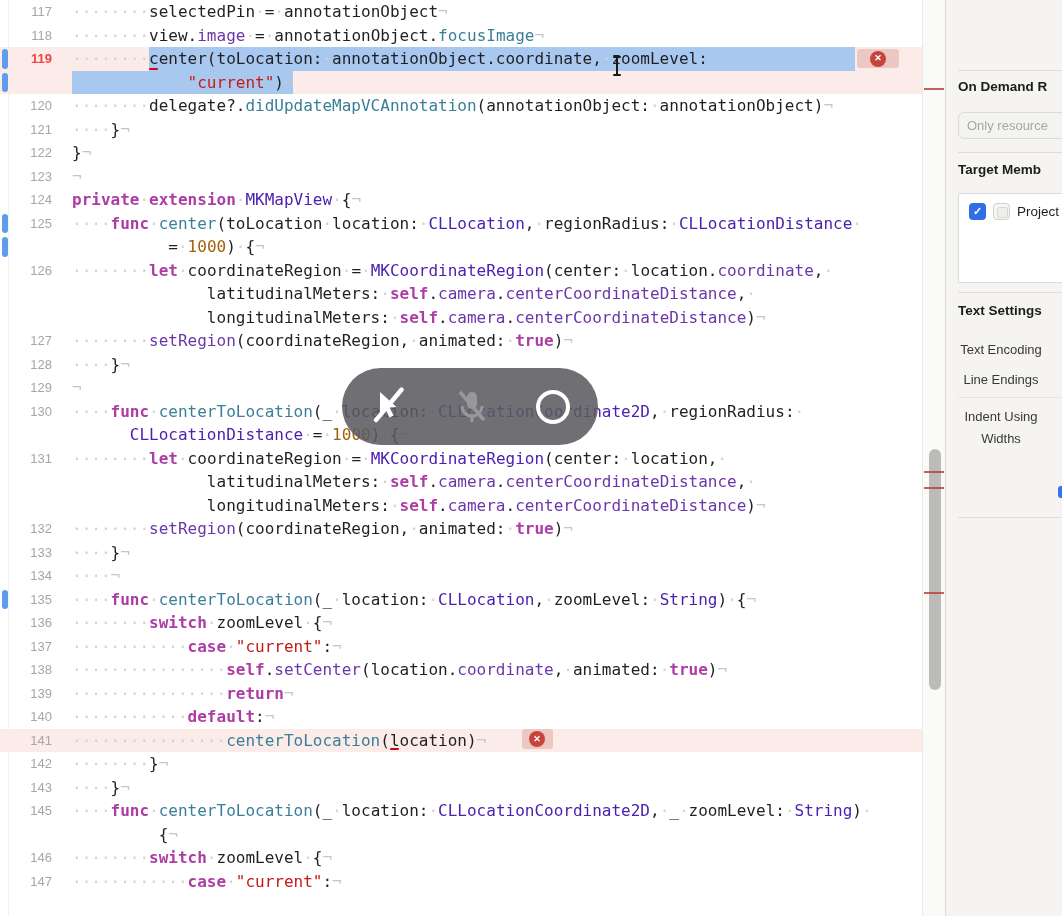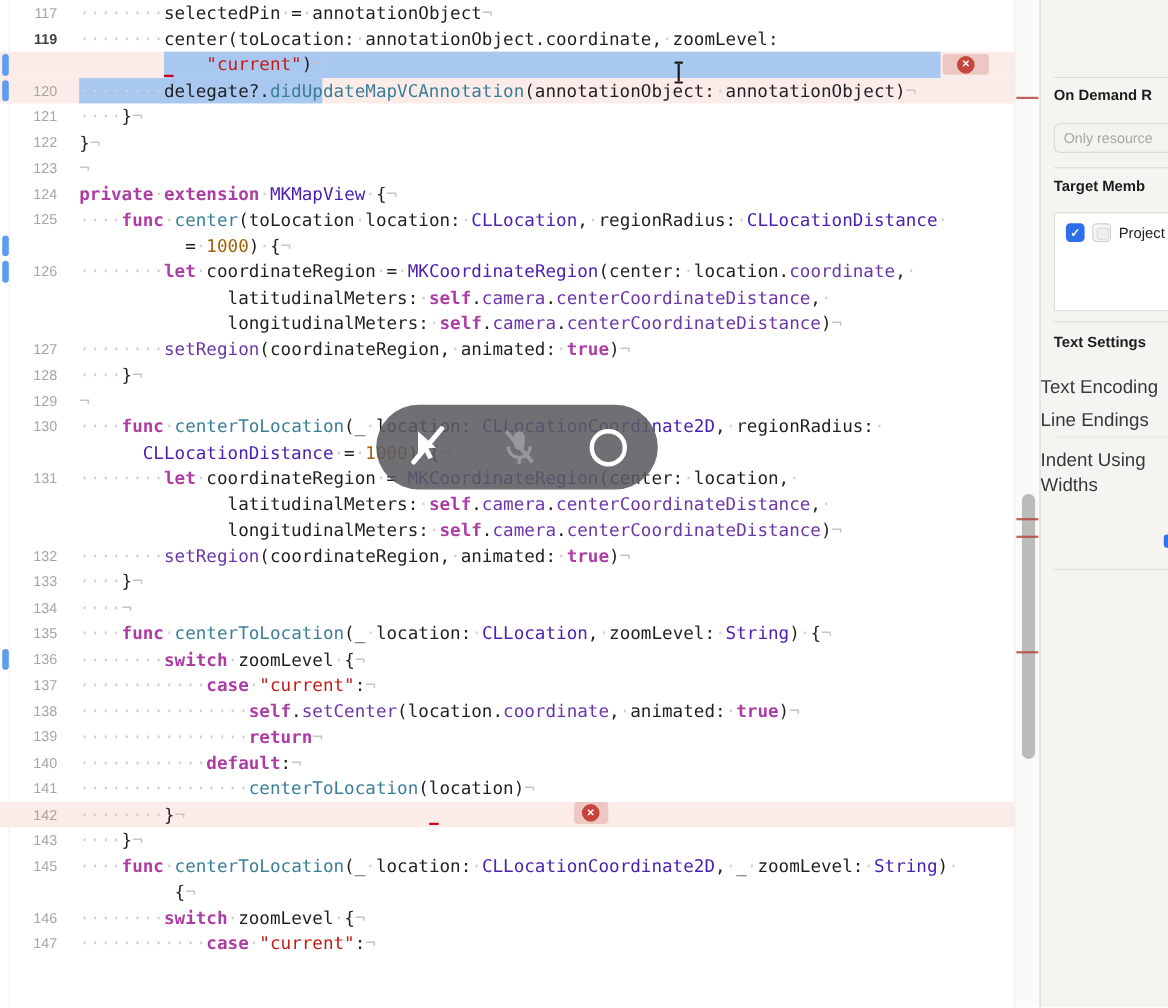--- a/index.html
+++ b/index.html
@@ -16,21 +16,21 @@
   #code-bg,#code-text,#sel-layer{position:absolute;left:0;top:0;width:922px;height:916px;}
   .rowbg{position:absolute;left:0;width:922px;height:23.5px;}
   .rowbg.err{background:var(--error-row);}
   .changebar{position:absolute;left:2px;width:6px;height:19.5px;border-radius:3px;background:var(--change-bar);}
   .selrect{position:absolute;background:var(--selection);}
   #sel-1{left:149px;top:47px;width:706px;height:23.5px;}
   #sel-2{left:72px;top:70.5px;width:221px;height:23.5px;}
 
   .row{height:23.5px;line-height:23.5px;white-space:pre;font-family:"DejaVu Sans Mono",monospace;font-size:16px;color:#1F1F24;position:relative;}
   .gut{display:inline-block;width:52px;text-align:right;font-family:"Liberation Sans",sans-serif;font-size:13px;color:#A6A6A3;vertical-align:top;}
-  .gut.cur{color:#404040;font-weight:700;}
+  .gut.cur{color:#ef4444;font-weight:700;}
   .code{margin-left:20px;}
   .s-kw{color:#AD3DA4;font-weight:600;}
   .s-ty{color:#4B21B0;}
   .s-mb{color:#6C36A9;}
   .s-fn{color:#3A7F98;}
   .s-st{color:#C41A16;}
   .s-nm{color:#a16207;}
   .s-pl{color:#1F1F24;}
   .s-dt{color:#D2D1CF;}
   .s-el{color:#C7C6C4;}
@@ -63,21 +63,21 @@
   
   #scroll-strip{position:absolute;left:922px;top:0;width:23px;height:916px;background:#FAFAF8;border-left:1px solid #ECECEA;}
   #scroll-thumb{position:absolute;left:6px;top:449px;width:12px;height:241px;border-radius:6px;background:rgba(0,0,0,0.25);}
   .scroll-tick{position:absolute;left:1px;width:20px;height:2px;background:#B8463C;opacity:0.85;}
 
   
   #inspector{position:absolute;left:945px;top:0;width:117px;height:916px;background:#F5F4F1;border-left:1px solid #D9D8D5;overflow:hidden;}
   .insp-divider{position:absolute;left:12px;right:0;height:1px;background:#DDDCD9;}
   .insp-divider.faint{background:#E6E5E2;}
   .insp-header{position:absolute;left:12px;font-size:13.5px;font-weight:700;color:#1C1C1E;white-space:nowrap;}
-  .insp-label{position:absolute;left:0;width:110px;text-align:left;font-size:17px;color:#38383A;white-space:nowrap;}
+  .insp-label{position:absolute;left:0;width:110px;text-align:center;font-size:13px;color:#38383A;white-space:nowrap;}
   #od-input{position:absolute;left:12px;top:112px;width:116px;height:27px;background:#F3F3F0;border:1px solid #DBDAD7;border-radius:6px;
     font-size:13px;color:#A7A7A4;line-height:25px;padding-left:8px;white-space:nowrap;overflow:hidden;}
   #target-box{position:absolute;left:12px;top:193px;width:120px;height:90px;background:#fff;border:1px solid #DADAD7;}
   #target-check{position:absolute;left:10px;top:9px;width:17px;height:17px;border-radius:4px;background:var(--checkbox-blue);
     color:#fff;font-size:11px;font-weight:700;display:flex;align-items:center;justify-content:center;}
   #target-lib-icon{position:absolute;left:34px;top:9px;width:17px;height:17px;border-radius:4px;border:1px solid #CFCFCC;background:#F7F7F5;}
   #target-lib-icon::after{content:"";position:absolute;left:3px;top:3px;width:9px;height:9px;border:1px solid #D8D8D5;border-radius:2px;background:#EFEFEC;}
   #target-label{position:absolute;left:58px;top:10px;font-size:13.5px;color:#1D1D1F;white-space:nowrap;}
   #widths-sliver{position:absolute;left:112px;top:486px;width:6px;height:12px;background:#3472EE;border-radius:3px 0 0 3px;}
 </style>
@@ -97,20 +97,21 @@
         <div class="changebar" style="top: 237px;"></div>
         <div class="changebar" style="top: 589.5px;"></div>
         <div class="rowbg err" style="top: 728.5px;"></div>
       </div>
     <div id="sel-layer">
       <div class="selrect" id="sel-1"></div>
       <div class="selrect" id="sel-2"></div>
     </div>
     <div id="code-text">
         <div class="row"><span class="gut">117</span><span class="code"><span class="s-dt">········</span><span class="s-pl">selectedPin</span><span class="s-dt">·</span><span class="s-pl">=</span><span class="s-dt">·</span><span class="s-pl">annotationObject</span><span class="s-el">¬</span></span></div>
+        <div class="row"><span class="gut">118</span><span class="code"><span class="s-dt">········</span><span class="s-pl">view.</span><span class="s-mb">image</span><span class="s-dt">·</span><span class="s-pl">=</span><span class="s-dt">·</span><span class="s-pl">annotationObject.</span><span class="s-fn">focusImage</span><span class="s-el">¬</span></span></div>
         <div class="row"><span class="gut cur">119</span><span class="code"><span class="s-dt">········</span><span class="s-pl">center(toLocation:</span><span class="s-dt">·</span><span class="s-pl">annotationObject.coordinate,</span><span class="s-dt">·</span><span class="s-pl">zoomLevel:</span></span></div>
         <div class="row"><span class="gut"></span><span class="code"><span class="s-pl">            </span><span class="s-st">"current"</span><span class="s-pl">)</span><span class="s-el">¬</span></span></div>
         <div class="row"><span class="gut">120</span><span class="code"><span class="s-dt">········</span><span class="s-pl">delegate?.</span><span class="s-fn">didUpdateMapVCAnnotation</span><span class="s-pl">(annotationObject:</span><span class="s-dt">·</span><span class="s-pl">annotationObject)</span><span class="s-el">¬</span></span></div>
         <div class="row"><span class="gut">121</span><span class="code"><span class="s-dt">····</span><span class="s-pl">}</span><span class="s-el">¬</span></span></div>
         <div class="row"><span class="gut">122</span><span class="code"><span class="s-pl">}</span><span class="s-el">¬</span></span></div>
         <div class="row"><span class="gut">123</span><span class="code"><span class="s-el">¬</span></span></div>
         <div class="row"><span class="gut">124</span><span class="code"><span class="s-kw">private</span><span class="s-dt">·</span><span class="s-kw">extension</span><span class="s-dt">·</span><span class="s-ty">MKMapView</span><span class="s-dt">·</span><span class="s-pl">{</span><span class="s-el">¬</span></span></div>
         <div class="row"><span class="gut">125</span><span class="code"><span class="s-dt">····</span><span class="s-kw">func</span><span class="s-dt">·</span><span class="s-fn">center</span><span class="s-pl">(toLocation</span><span class="s-dt">·</span><span class="s-pl">location:</span><span class="s-dt">·</span><span class="s-ty">CLLocation</span><span class="s-pl">,</span><span class="s-dt">·</span><span class="s-pl">regionRadius:</span><span class="s-dt">·</span><span class="s-ty">CLLocationDistance</span><span class="s-dt">·</span></span></div>
         <div class="row"><span class="gut"></span><span class="code"><span class="s-pl">          </span><span class="s-pl">=</span><span class="s-dt">·</span><span class="s-nm">1000</span><span class="s-pl">)</span><span class="s-dt">·</span><span class="s-pl">{</span><span class="s-el">¬</span></span></div>
         <div class="row"><span class="gut">126</span><span class="code"><span class="s-dt">········</span><span class="s-kw">let</span><span class="s-dt">·</span><span class="s-pl">coordinateRegion</span><span class="s-dt">·</span><span class="s-pl">=</span><span class="s-dt">·</span><span class="s-ty">MKCoordinateRegion</span><span class="s-pl">(center:</span><span class="s-dt">·</span><span class="s-pl">location.</span><span class="s-mb">coordinate</span><span class="s-pl">,</span><span class="s-dt">·</span></span></div>

